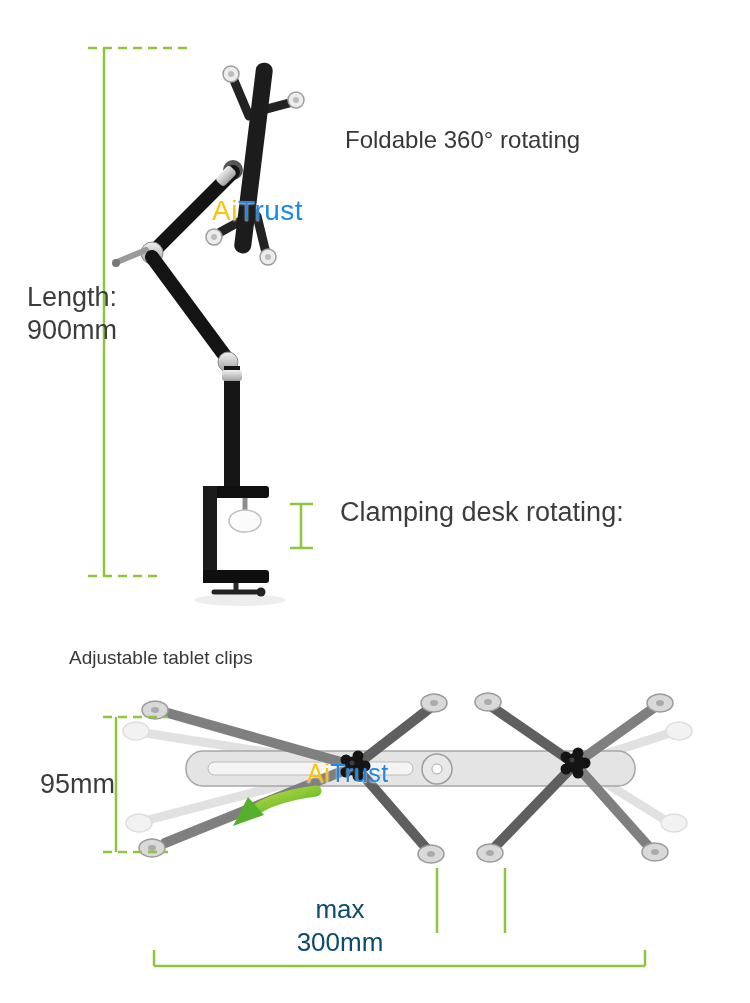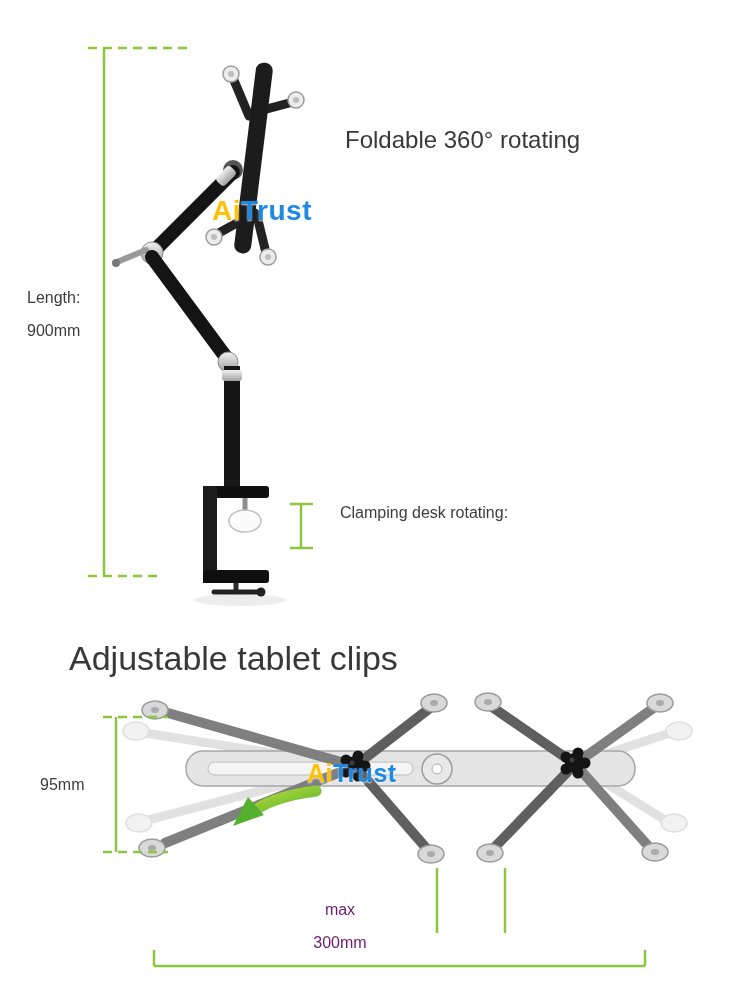--- a/index.html
+++ b/index.html
@@ -3,25 +3,25 @@
 <meta charset="utf-8">
 <style>
   html,body{margin:0;padding:0;background:#ffffff;}
   .canvas{
     position:relative;width:750px;height:1003px;background:#ffffff;
     font-family:"Liberation Sans",sans-serif;color:#3c3c3c;overflow:hidden;
   }
   .art{position:absolute;left:0;top:0;z-index:1;}
   .txt{position:absolute;z-index:2;white-space:nowrap;}
   .title{font-size:24px;line-height:40px;color:#383838;}
-  .label{font-size:16px;line-height:33px;color:#3c3c3c;}
-  .heading{font-size:34px;line-height:34px;color:#383838;}
+  .label{font-size:27px;line-height:33px;color:#3c3c3c;}
+  .heading{font-size:19px;line-height:34px;color:#383838;}
   .small-label{font-size:21px;line-height:30px;color:#3c3c3c;text-align:center;}
-  .dim-label{font-size:16px;line-height:33px;color:#701a75;text-align:center;}
-  .wm{font-weight:700;text-shadow:0 1px 2px rgba(255,255,255,.85);letter-spacing:.5px;text-align:center;}
+  .dim-label{font-size:26px;line-height:33px;color:#0c4a6e;text-align:center;}
+  .wm{font-weight:400;text-shadow:0 1px 2px rgba(255,255,255,.85);letter-spacing:.5px;text-align:center;}
   .wm-top{font-size:28px;}
   .wm-bottom{font-size:25px;}
   .wm .ai{color:#FFC107;}
   .wm .trust{color:#1E88E5;}
   .indent{padding-left:12px;}
 </style>
 </head>
 <body>
 
 <div class="canvas">

